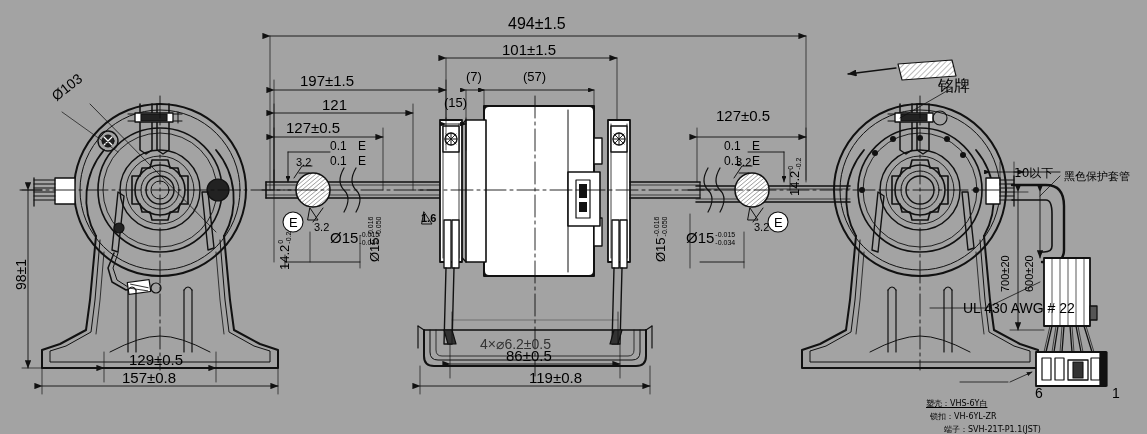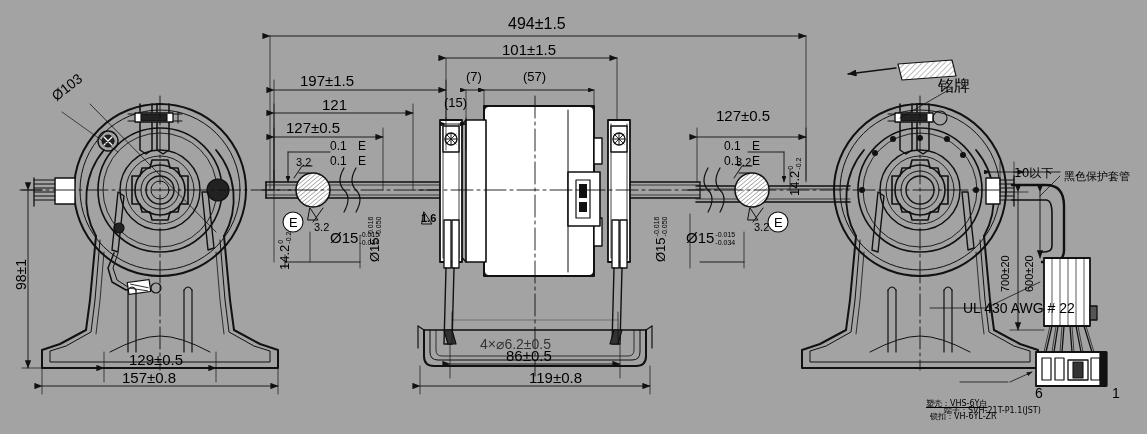--- a/index.html
+++ b/index.html
@@ -516,19 +516,19 @@
   <div class="lbl cn s11" style="left:1064px; top:171px;">黑色保护套管</div>
 
   <div class="lbl s11 vert" style="left:1000px; top:292px;">700±20</div>
 
   <div class="lbl s11 vert" style="left:1024px; top:292px;">600±20</div>
 
   <div class="lbl s14" style="left:963px; top:301px;">UL 430 AWG # 22</div>
 
   <div class="lbl cn s8 ul" style="left:926px; top:377px;">塑壳：VHS-6Y白</div>
   <div class="lbl cn s8" style="left:930px; top:390px;">锁扣：VH-6YL-ZR</div>
-  <div class="lbl cn s8" style="left:918px; top:384px;padding-left:26px;">端子：SVH-21T-P1.1(JST)</div>
+  <div class="lbl cn s8" style="left:918px; top:403px;padding-left:26px;">端子：SVH-21T-P1.1(JST)</div>
 
   <div class="lbl s14" style="left:1035px; top:386px;">6</div>
   <div class="lbl s14" style="left:1112px; top:386px;">1</div>
 
 
 </div>
 
 </body></html>

